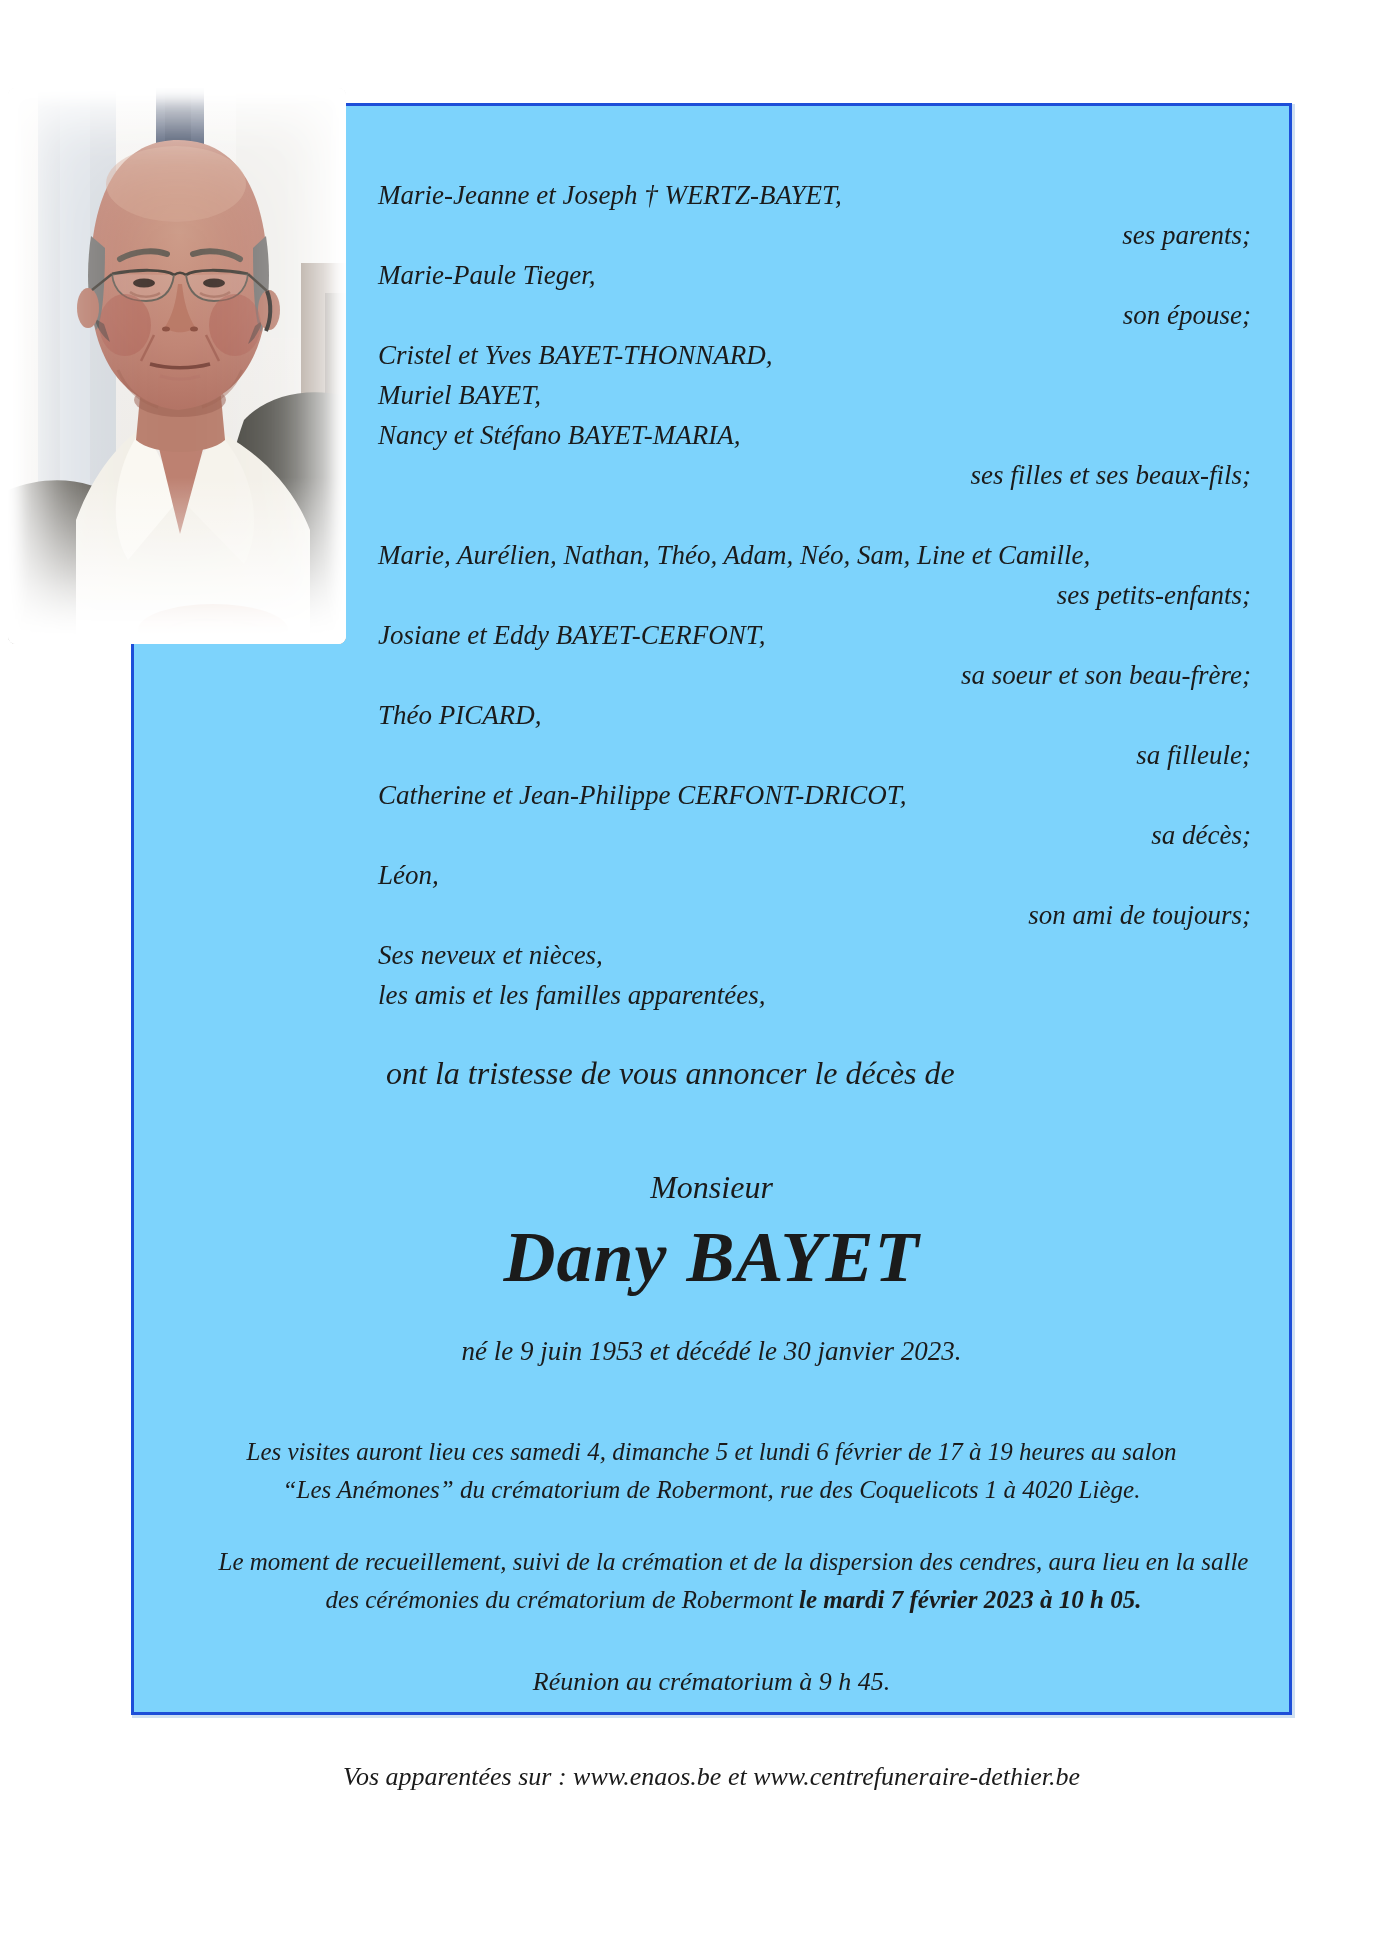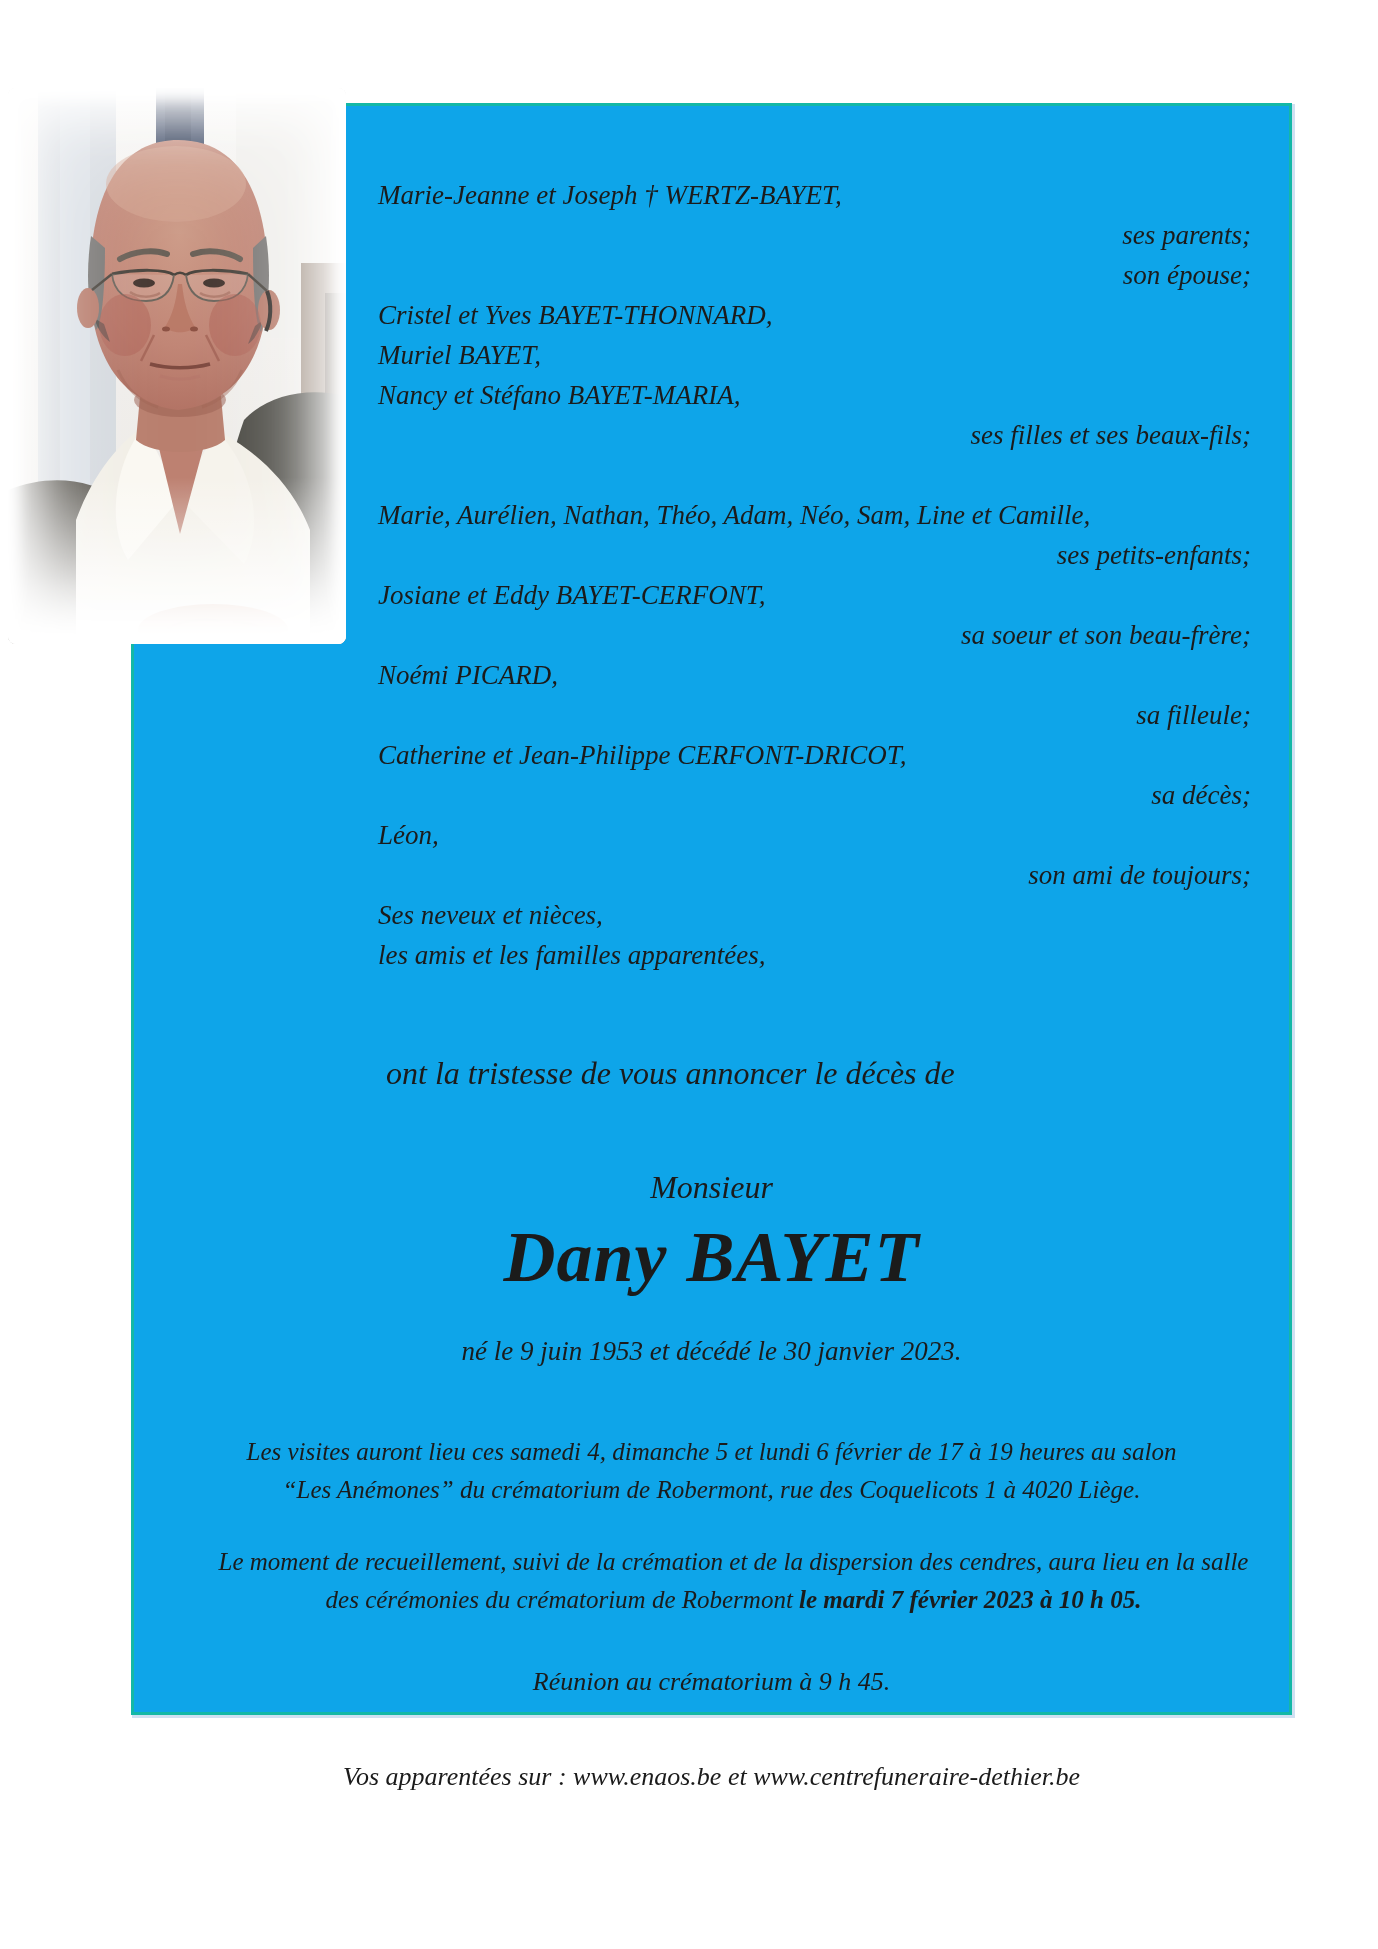--- a/index.html
+++ b/index.html
@@ -3,22 +3,22 @@
 <meta charset="utf-8">
 <style>
   html,body{margin:0;padding:0;background:#ffffff;}
   body{
     width:1378px;height:1949px;position:relative;overflow:hidden;
     font-family:"Liberation Serif","DejaVu Serif",serif;color:#1b1b1b;
   }
   
   .card{
     position:absolute;left:131px;top:103px;width:1161px;height:1612px;
-    box-sizing:border-box;background:#0ea5e9;
-    border:3px solid #14b8a6;
+    box-sizing:border-box;background:#7dd3fc;
+    border:3px solid #1d4ed8;
     box-shadow:2px 2px 0 1px #cfe0f2;
     z-index:1;
   }
   .blk{position:absolute;left:0;right:0;}
   
   .names{top:69px;}
   .ln{
     font-style:italic;font-size:27px;line-height:40px;white-space:nowrap;
   }
   .ln.left{text-align:left;padding-left:244px;}
@@ -53,31 +53,32 @@
   }
 </style>
 </head>
 <body>
 
 <div class="card">
 
   <div class="blk names">
     <div class="ln left">Marie-Jeanne et Joseph † WERTZ-BAYET,</div>
     <div class="ln right">ses parents;</div>
+    <div class="ln left">Marie-Paule Tieger,</div>
     <div class="ln right">son épouse;</div>
     <div class="ln left">Cristel et Yves BAYET-THONNARD,</div>
     <div class="ln left">Muriel BAYET,</div>
     <div class="ln left">Nancy et Stéfano BAYET-MARIA,</div>
     <div class="ln right">ses filles et ses beaux-fils;</div>
     <div class="gap"></div>
     <div class="ln left">Marie, Aurélien, Nathan, Théo, Adam, Néo, Sam, Line et Camille,</div>
     <div class="ln right">ses petits-enfants;</div>
     <div class="ln left">Josiane et Eddy BAYET-CERFONT,</div>
     <div class="ln right">sa soeur et son beau-frère;</div>
-    <div class="ln left">Noémi PICARD,</div>
+    <div class="ln left">Théo PICARD,</div>
     <div class="ln right">sa filleule;</div>
     <div class="ln left">Catherine et Jean-Philippe CERFONT-DRICOT,</div>
     <div class="ln right">sa décès;</div>
     <div class="ln left">Léon,</div>
     <div class="ln right">son ami de toujours;</div>
     <div class="ln left">Ses neveux et nièces,</div>
     <div class="ln left">les amis et les familles apparentées,</div>
   </div>
 
   <div class="blk intro">ont la tristesse de vous annoncer le décès de</div>

